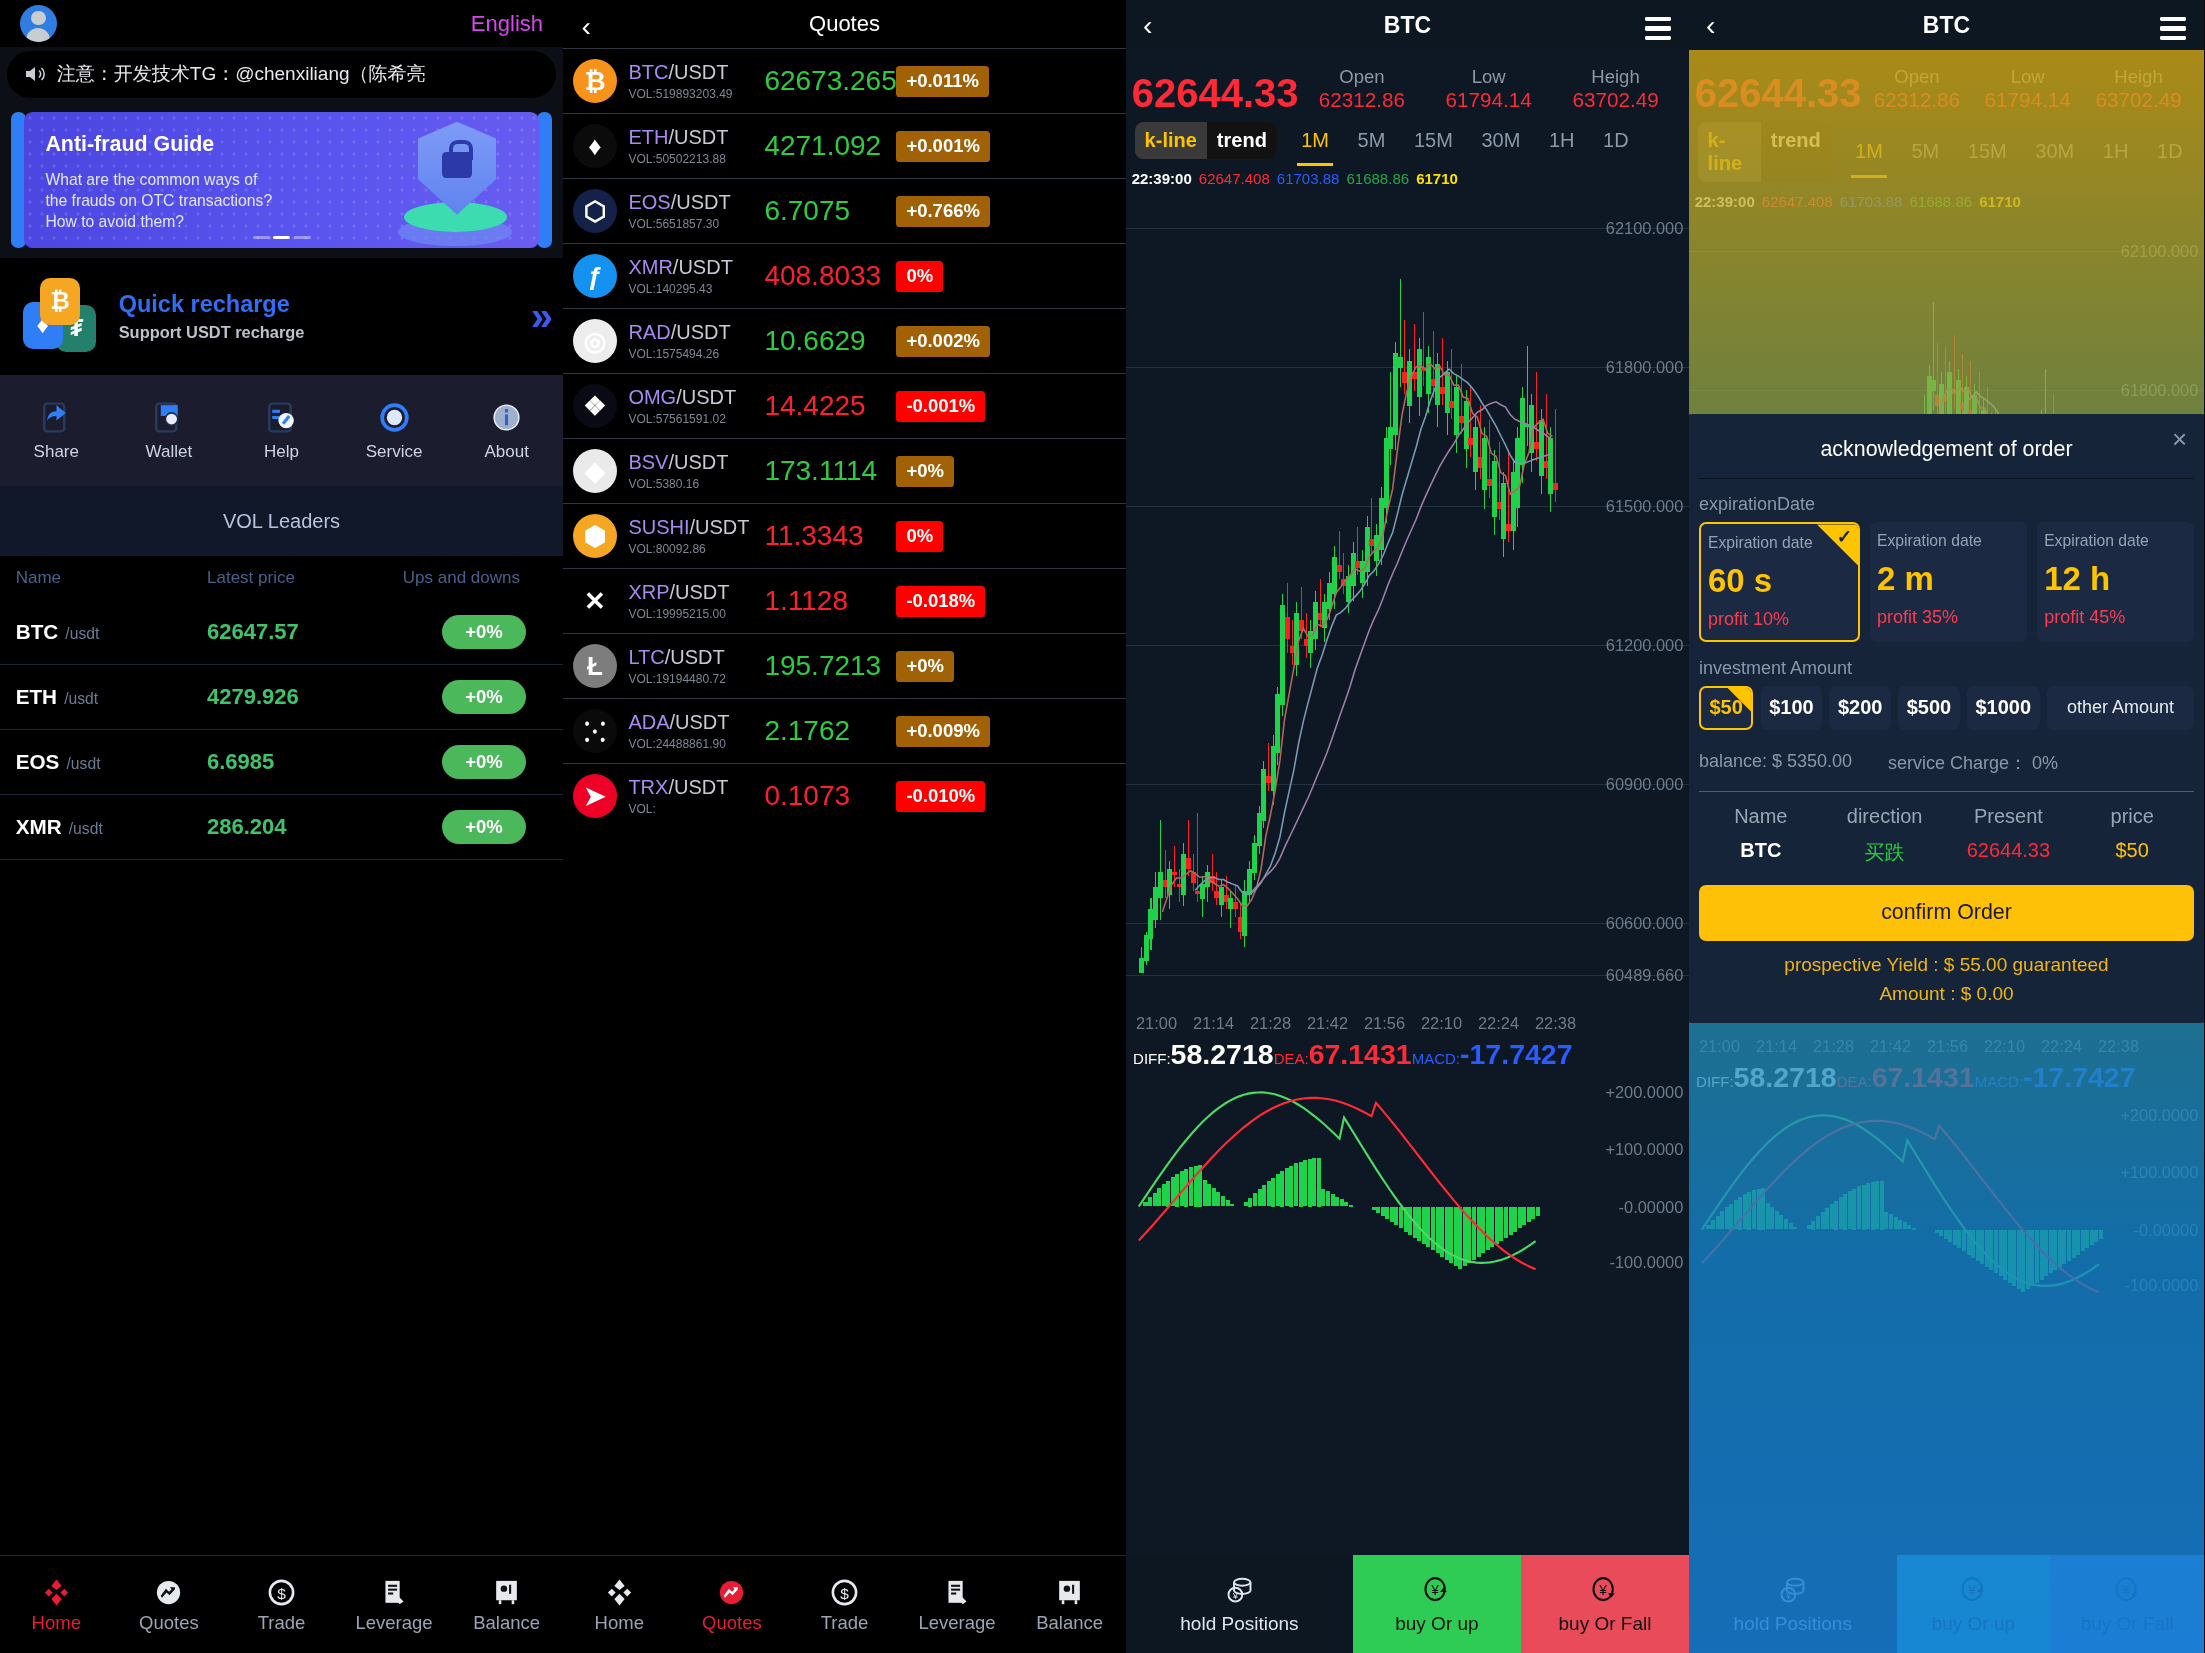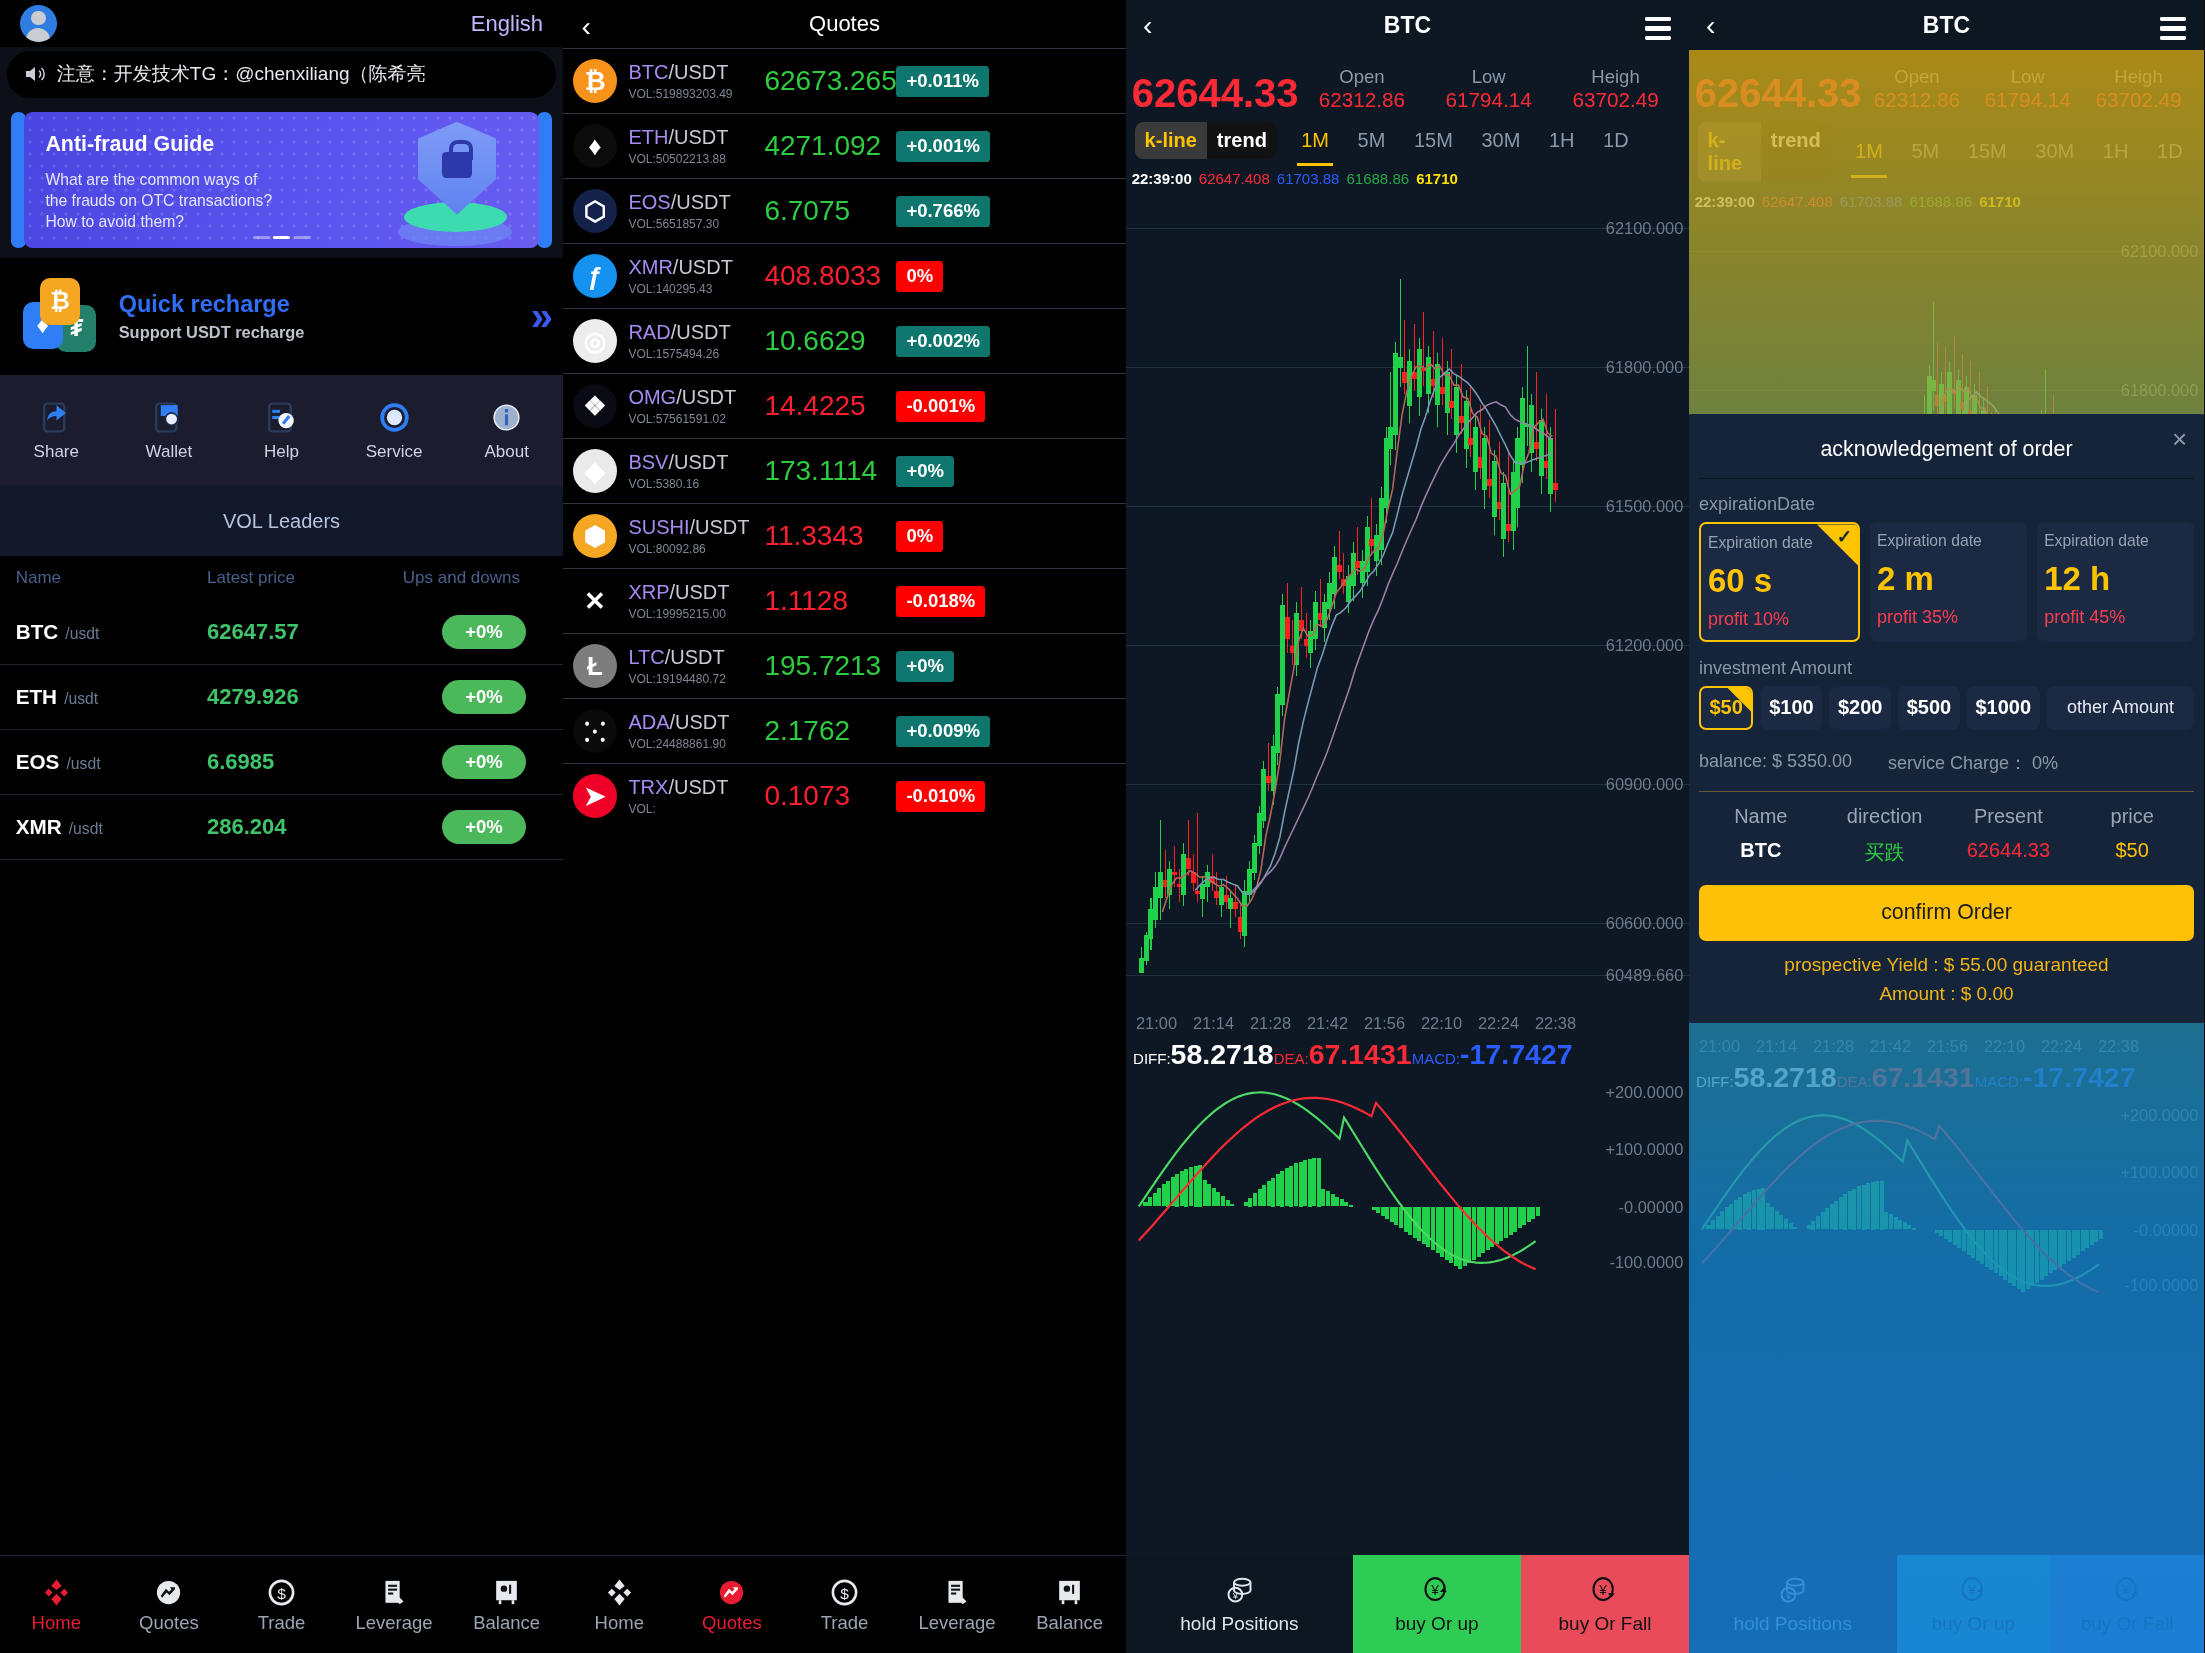--- a/index.html
+++ b/index.html
@@ -13,21 +13,21 @@
 
   
   #p1 { width:563px; background:#000; }
   #p1 .topbar { height:47px; background:#000; display:flex; align-items:center;
                 justify-content:space-between; padding:0 20px; }
   .avatar { width:37px; height:37px; border-radius:50%; background:#2f7de1; position:relative; overflow:hidden; }
   .avatar:before { content:""; position:absolute; width:14.3px; height:14.3px; border-radius:50%;
                    background:#c9ccd1; left:11.4px; top:5.7px; }
   .avatar:after { content:""; position:absolute; width:24px; height:17px; border-radius:12px 12px 0 0;
                   background:#c9ccd1; left:6.4px; top:23px; }
-  .lang { color:#c4b5fd; font-size:22px; }
+  .lang { color:#d946ef; font-size:22px; }
 
   #p1 .noticebar { height:54px; background:#0d0f16; display:flex; align-items:center; padding:0 7.1px;}
   #p1 .notice-pill { background:#000; border-radius:27px; height:47px; width:100%;
         display:flex; align-items:center; padding:0 15.7px; overflow:hidden; }
   .spk { width:24px; height:24px; margin-right:10px; flex:none; position:relative; }
   .spk svg { display:block; }
   #p1 .notice-text { color:#e7e9ee; font-size:19px; white-space:nowrap; }
 
   #p1 .bannerwrap { height:157px; background:#0d0f16; position:relative;
         display:flex; align-items:center; padding:0 11.4px; }
@@ -104,21 +104,21 @@
         color:#fff;font-size:26px;font-weight:bold;margin-right:11.4px;}
   #p2 .nm{width:136px;}
   #p2 .nm .pair{font-size:20px;color:#c9c9d4;}
   #p2 .nm .pair b{color:#a88bf0;font-weight:normal;}
   #p2 .nm .vol{font-size:12px;color:#7f8796;margin-top:2.9px;}
   #p2 .price{width:132px;font-size:28px;}
   #p2 .price.up{color:#2ecc40;} #p2 .price.down{color:#ff1f2e;}
   #p2 .chg{width:auto;}
   #p2 .chg b{display:inline-flex;align-items:center;justify-content:center;height:31px;padding:0 10px;
         border-radius:3.6px;color:#fff;font-size:18.5px;}
-  #p2 .chg b.up{background:#0f766e;} #p2 .chg b.down{background:#ff0000;}
+  #p2 .chg b.up{background:#a16207;} #p2 .chg b.down{background:#ff0000;}
 
   
   .pchart{width:563px;background:#0d1824;}
   .pchart.p4{width:515px;}
   .chdr{height:50px;background:#0c1722;display:flex;align-items:center;justify-content:center;position:relative;}
   .chdr .back{position:absolute;left:17px;top:8.6px;color:#fff;font-size:28.5px;}
   .chdr .ttl{color:#fff;font-size:23px;font-weight:bold;}
   .chdr .menu{position:absolute;right:18.5px;top:17px;width:26px;}
   .chdr .menu i{display:block;height:4.3px;background:#fff;margin-bottom:5px;border-radius:1.4px;}
   .ohlc{display:flex;align-items:flex-end;padding:15.7px 10px 0 5.7px;}

